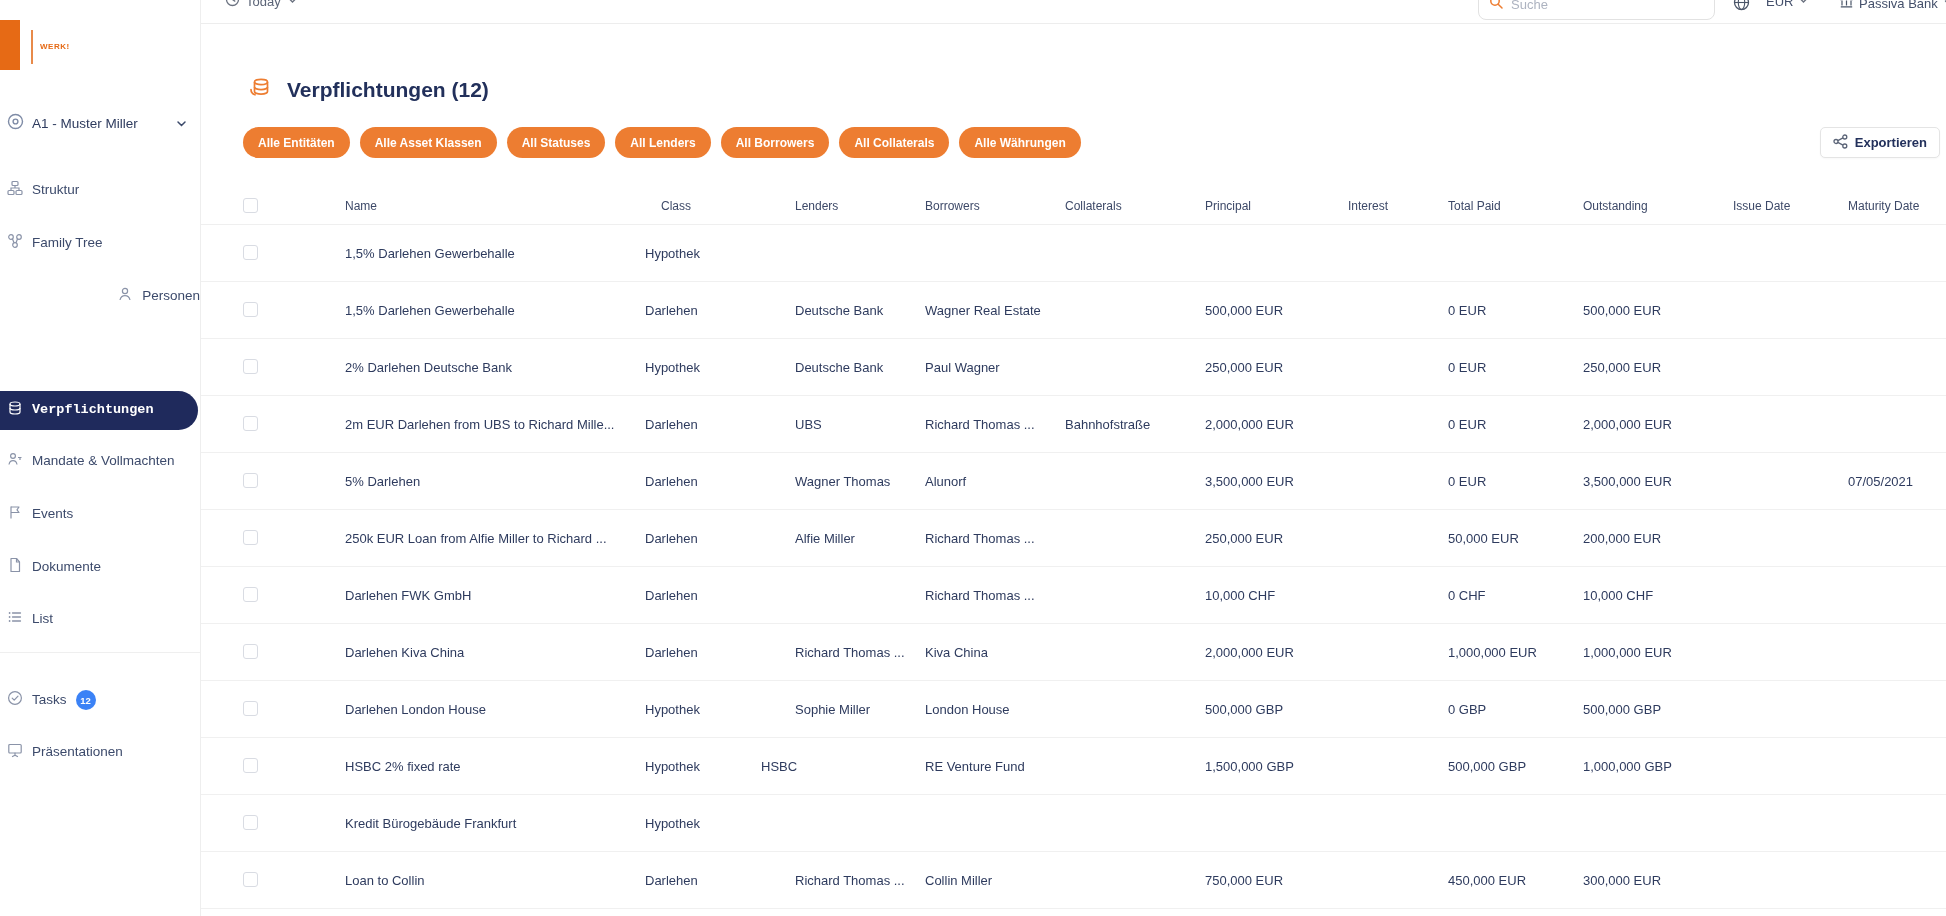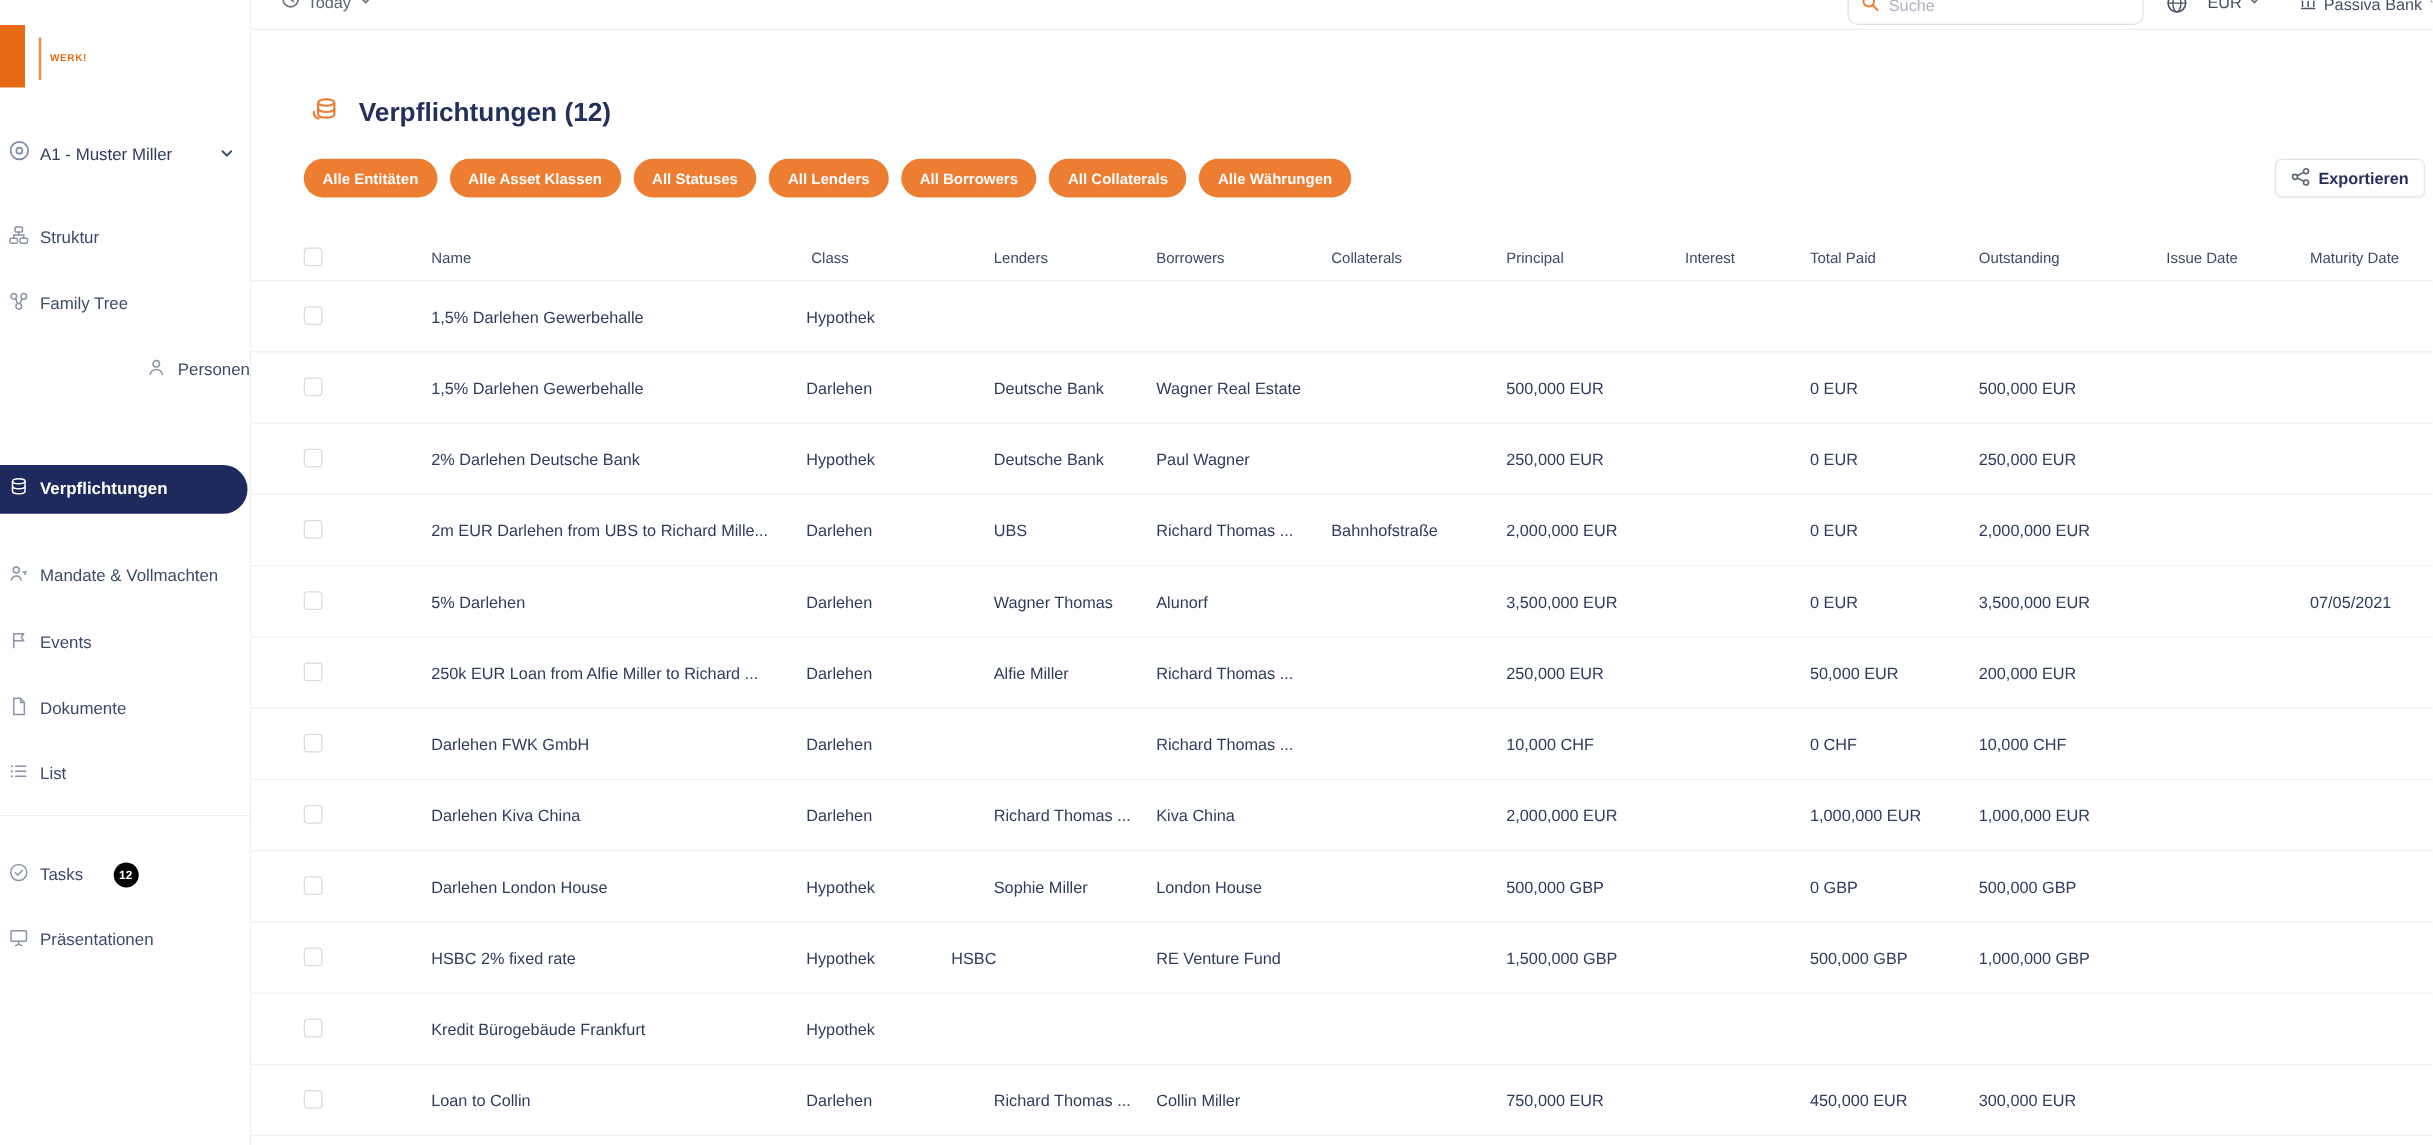--- a/index.html
+++ b/index.html
@@ -20,21 +20,21 @@
   .entity-label { font-size:13.5px; color:#2E3B5E; margin-left:8px; white-space:nowrap; }
   .entity-chevron { position:absolute; right:12px; top:8px; }
   .nav-item { position:absolute; left:0; width:200px; display:flex; align-items:center;
     padding-left:7px; cursor:pointer; color:#3C4A6B; }
   .nav-item .lbl { font-size:13.5px; margin-left:9px; line-height:1.25; }
   .nav-item svg { flex:0 0 auto; }
   .nav-active { background:#1F2A5C; border-radius:0 20px 20px 0; height:39px; width:198px; }
   .nav-active .lbl { color:#FFFFFF; font-weight:bold; }
   .side-divider { position:absolute; left:0; top:652px; width:200px; height:1px; background:#EFEFEF; }
   .badge { display:inline-flex; align-items:center; justify-content:center; width:20px; height:20px;
-    border-radius:50%; background:#000000; color:#fff; font-size:9.5px; font-weight:bold; margin-left:24px; }
+    border-radius:50%; background:#3b82f6; color:#fff; font-size:9.5px; font-weight:bold; margin-left:9px; }
 
   
   .main { position:absolute; left:201px; top:0; right:0; bottom:0; background:#fff; }
   .topbar { position:absolute; left:0; top:0; right:0; height:24px; border-bottom:1px solid #EDEDED;
     overflow:hidden; background:#fff; }
   .topbar-inner { position:absolute; left:0; top:-14px; right:0; height:36px; }
   .today { position:absolute; left:24px; top:6px; display:flex; align-items:center; gap:6px;
     color:#5B6477; font-size:13px; cursor:pointer; }
   .search-box { position:absolute; left:1277px; top:2px; width:237px; height:32px;
     border:1px solid #E2E2E2; border-radius:8px; display:flex; align-items:center;
@@ -117,21 +117,21 @@
 
     <div class="nav-item" style="top:284px;height:24px;justify-content:flex-end;">
       <span><svg width="16" height="16" viewBox="0 0 16 16">
             <circle cx="8" cy="5" r="2.6" fill="none" stroke="#8A93A8" stroke-width="1.2"></circle>
             <path d="M3 14c.6-3 2.5-4.4 5-4.4s4.4 1.4 5 4.4" fill="none" stroke="#8A93A8" stroke-width="1.2"></path>
           </svg></span>
       <span class="lbl">Personen</span>
     </div>
 
 
-    <div class="nav-item nav-active" style="top:372px;">
+    <div class="nav-item nav-active" style="top:391px;font-family:Liberation Mono, monospace;">
       <span><svg width="16" height="16" viewBox="0 0 16 16">
             <ellipse cx="8" cy="4" rx="5" ry="2" fill="none" stroke="#FFFFFF" stroke-width="1.2"></ellipse>
             <path d="M3 4v4c0 1.1 2.2 2 5 2s5-.9 5-2V4" fill="none" stroke="#FFFFFF" stroke-width="1.2"></path>
             <path d="M3 8v4c0 1.1 2.2 2 5 2s5-.9 5-2V8" fill="none" stroke="#FFFFFF" stroke-width="1.2"></path>
           </svg></span>
       <span class="lbl">Verpflichtungen</span>
     </div>
 
     <div class="nav-item" style="top:449px;height:24px;">
       <span><svg width="16" height="16" viewBox="0 0 16 16">
@@ -268,21 +268,21 @@
             <circle cx="11.8" cy="12" r="2" fill="none" stroke="#5B6477" stroke-width="1.3"></circle>
             <path d="M4.8 6.6l5.2-2.7M4.8 8.4l5.2 2.7" stroke="#5B6477" stroke-width="1.3"></path>
           </svg></span>
       <span>Exportieren</span>
     </button>
 
     <div class="table">
       <div class="thead" id="thead">
         <span class="cb"></span>
       <span class="col" style="left: 144px;">Name</span>
-          <span class="col" style="left: 448px;">Class</span>
+          <span class="col" style="left: 460px;">Class</span>
           <span class="col" style="left: 594px;">Lenders</span>
           <span class="col" style="left: 724px;">Borrowers</span>
           <span class="col" style="left: 864px;">Collaterals</span>
           <span class="col" style="left: 1004px;">Principal</span>
           <span class="col" style="left: 1147px;">Interest</span>
           <span class="col" style="left: 1247px;">Total Paid</span>
           <span class="col" style="left: 1382px;">Outstanding</span>
           <span class="col" style="left: 1532px;">Issue Date</span>
           <span class="col" style="left: 1647px;">Maturity Date</span>
         </div>

